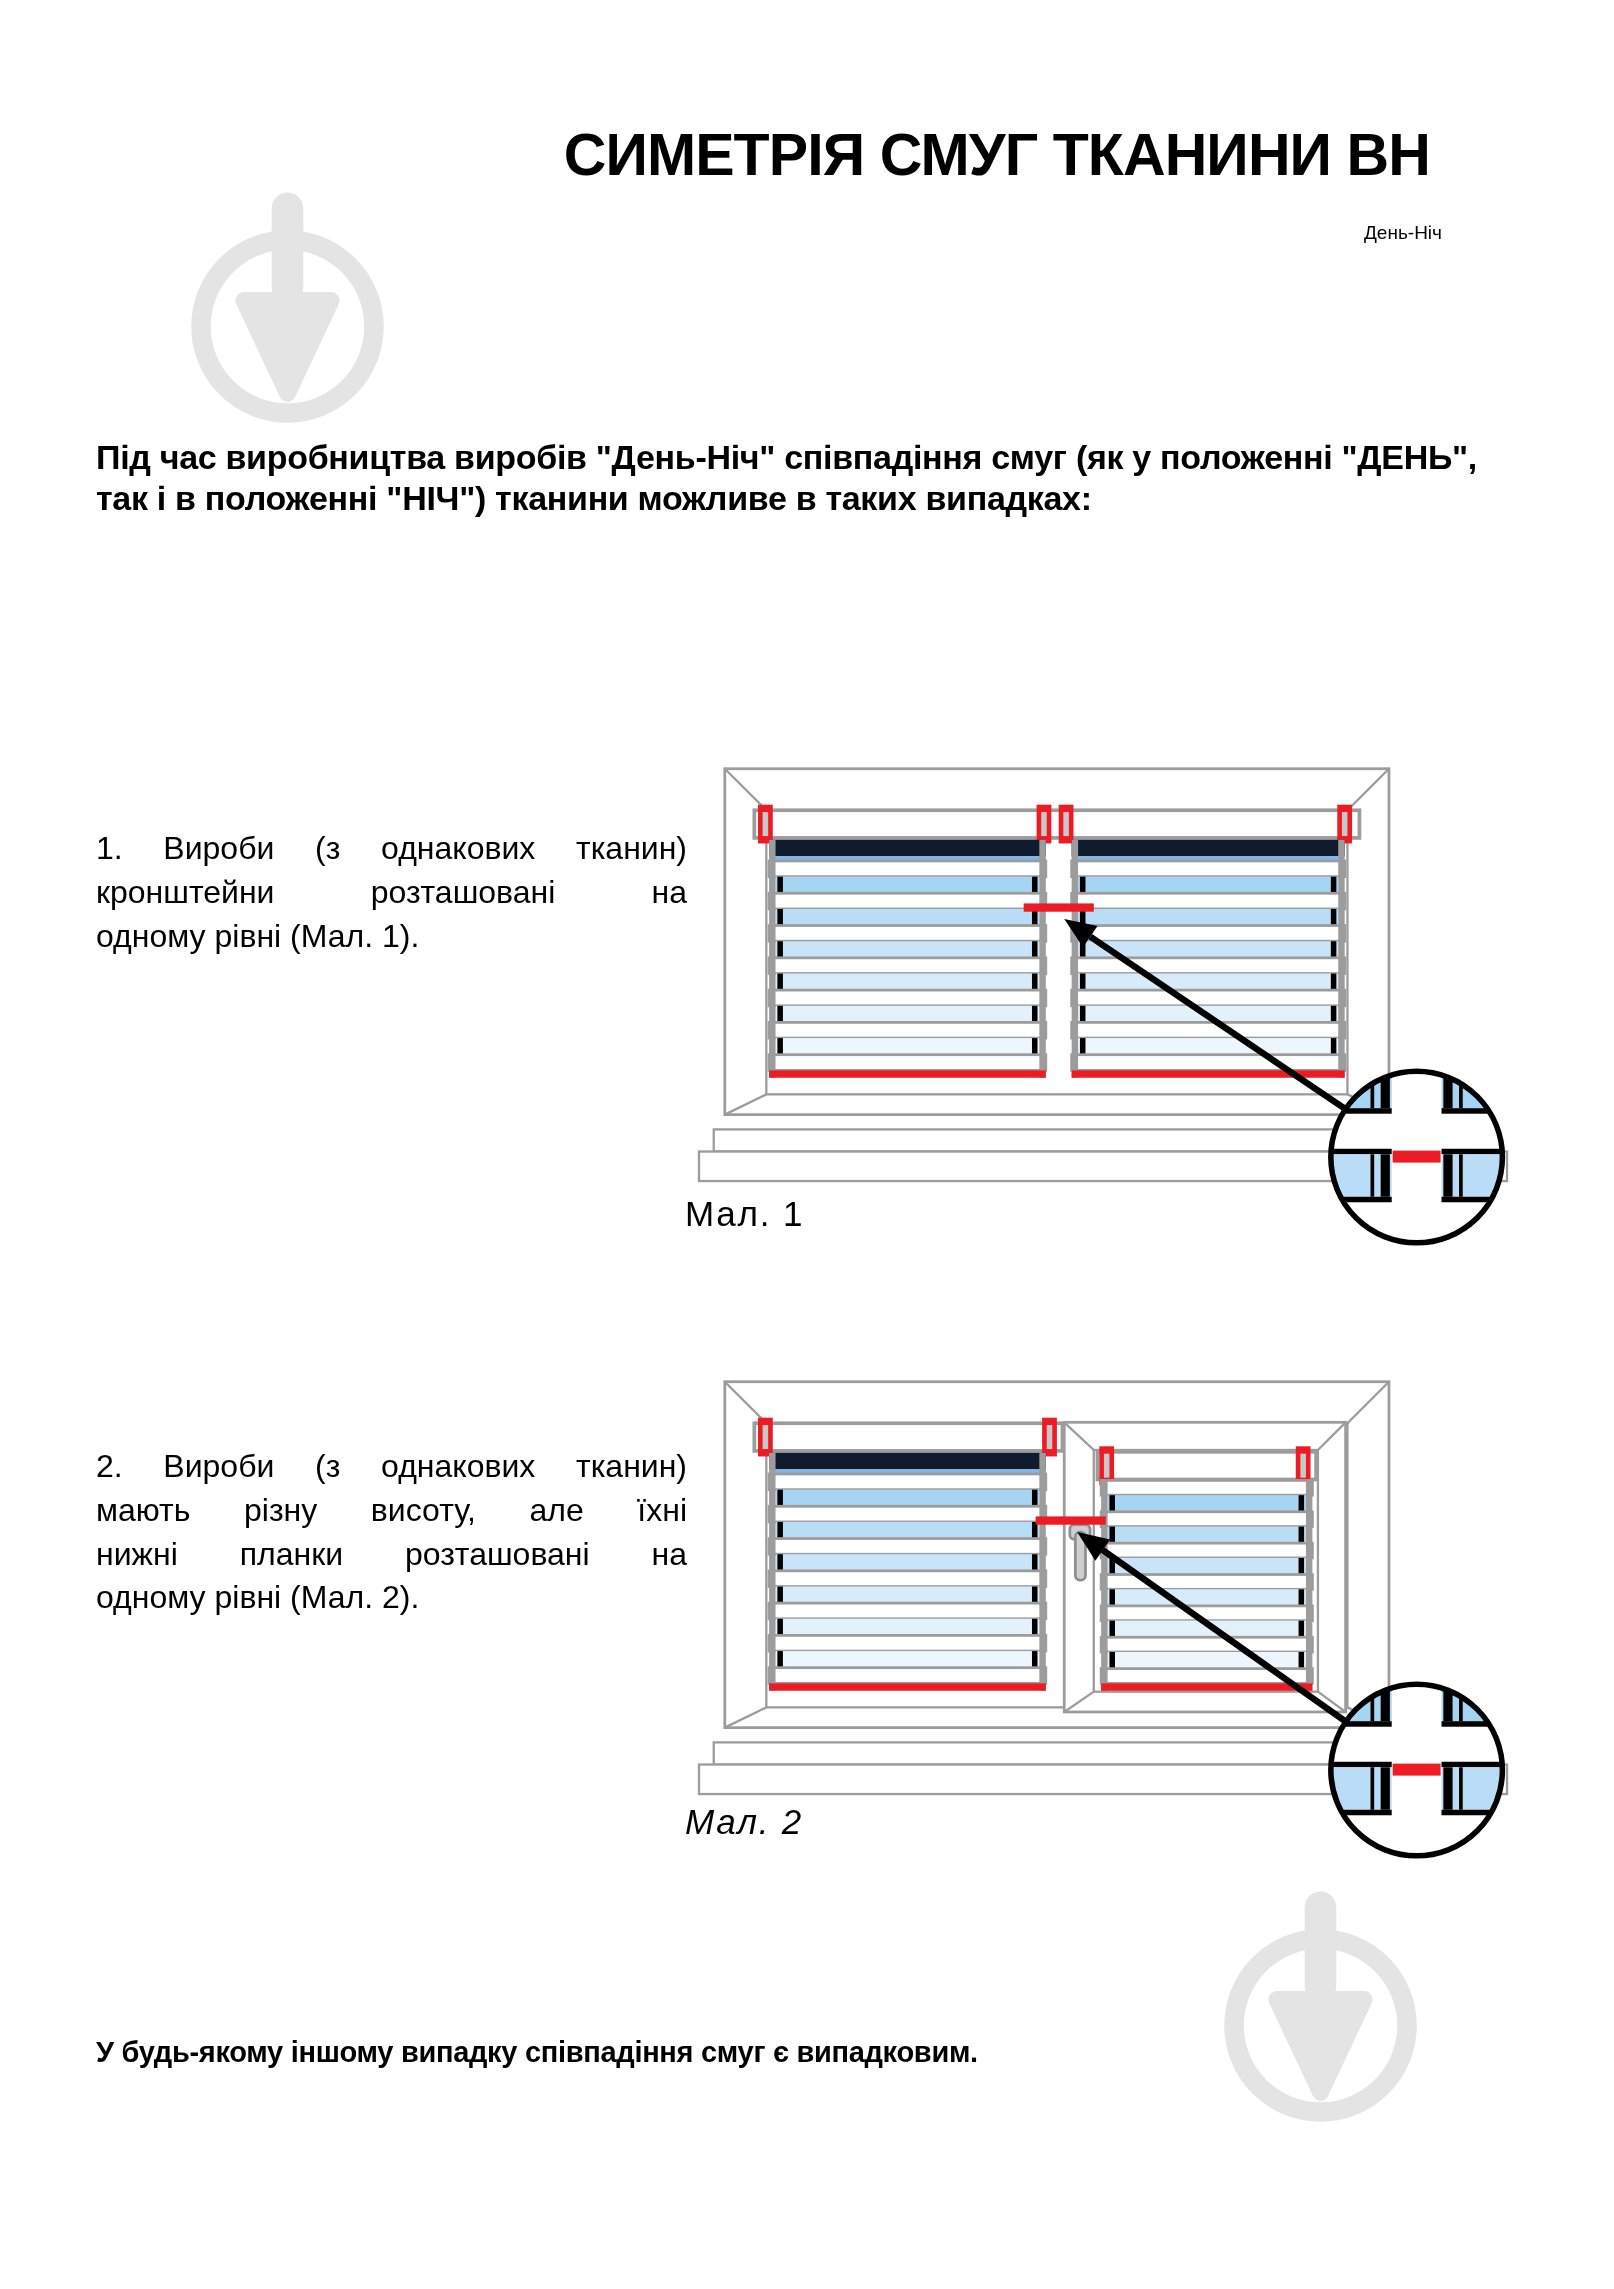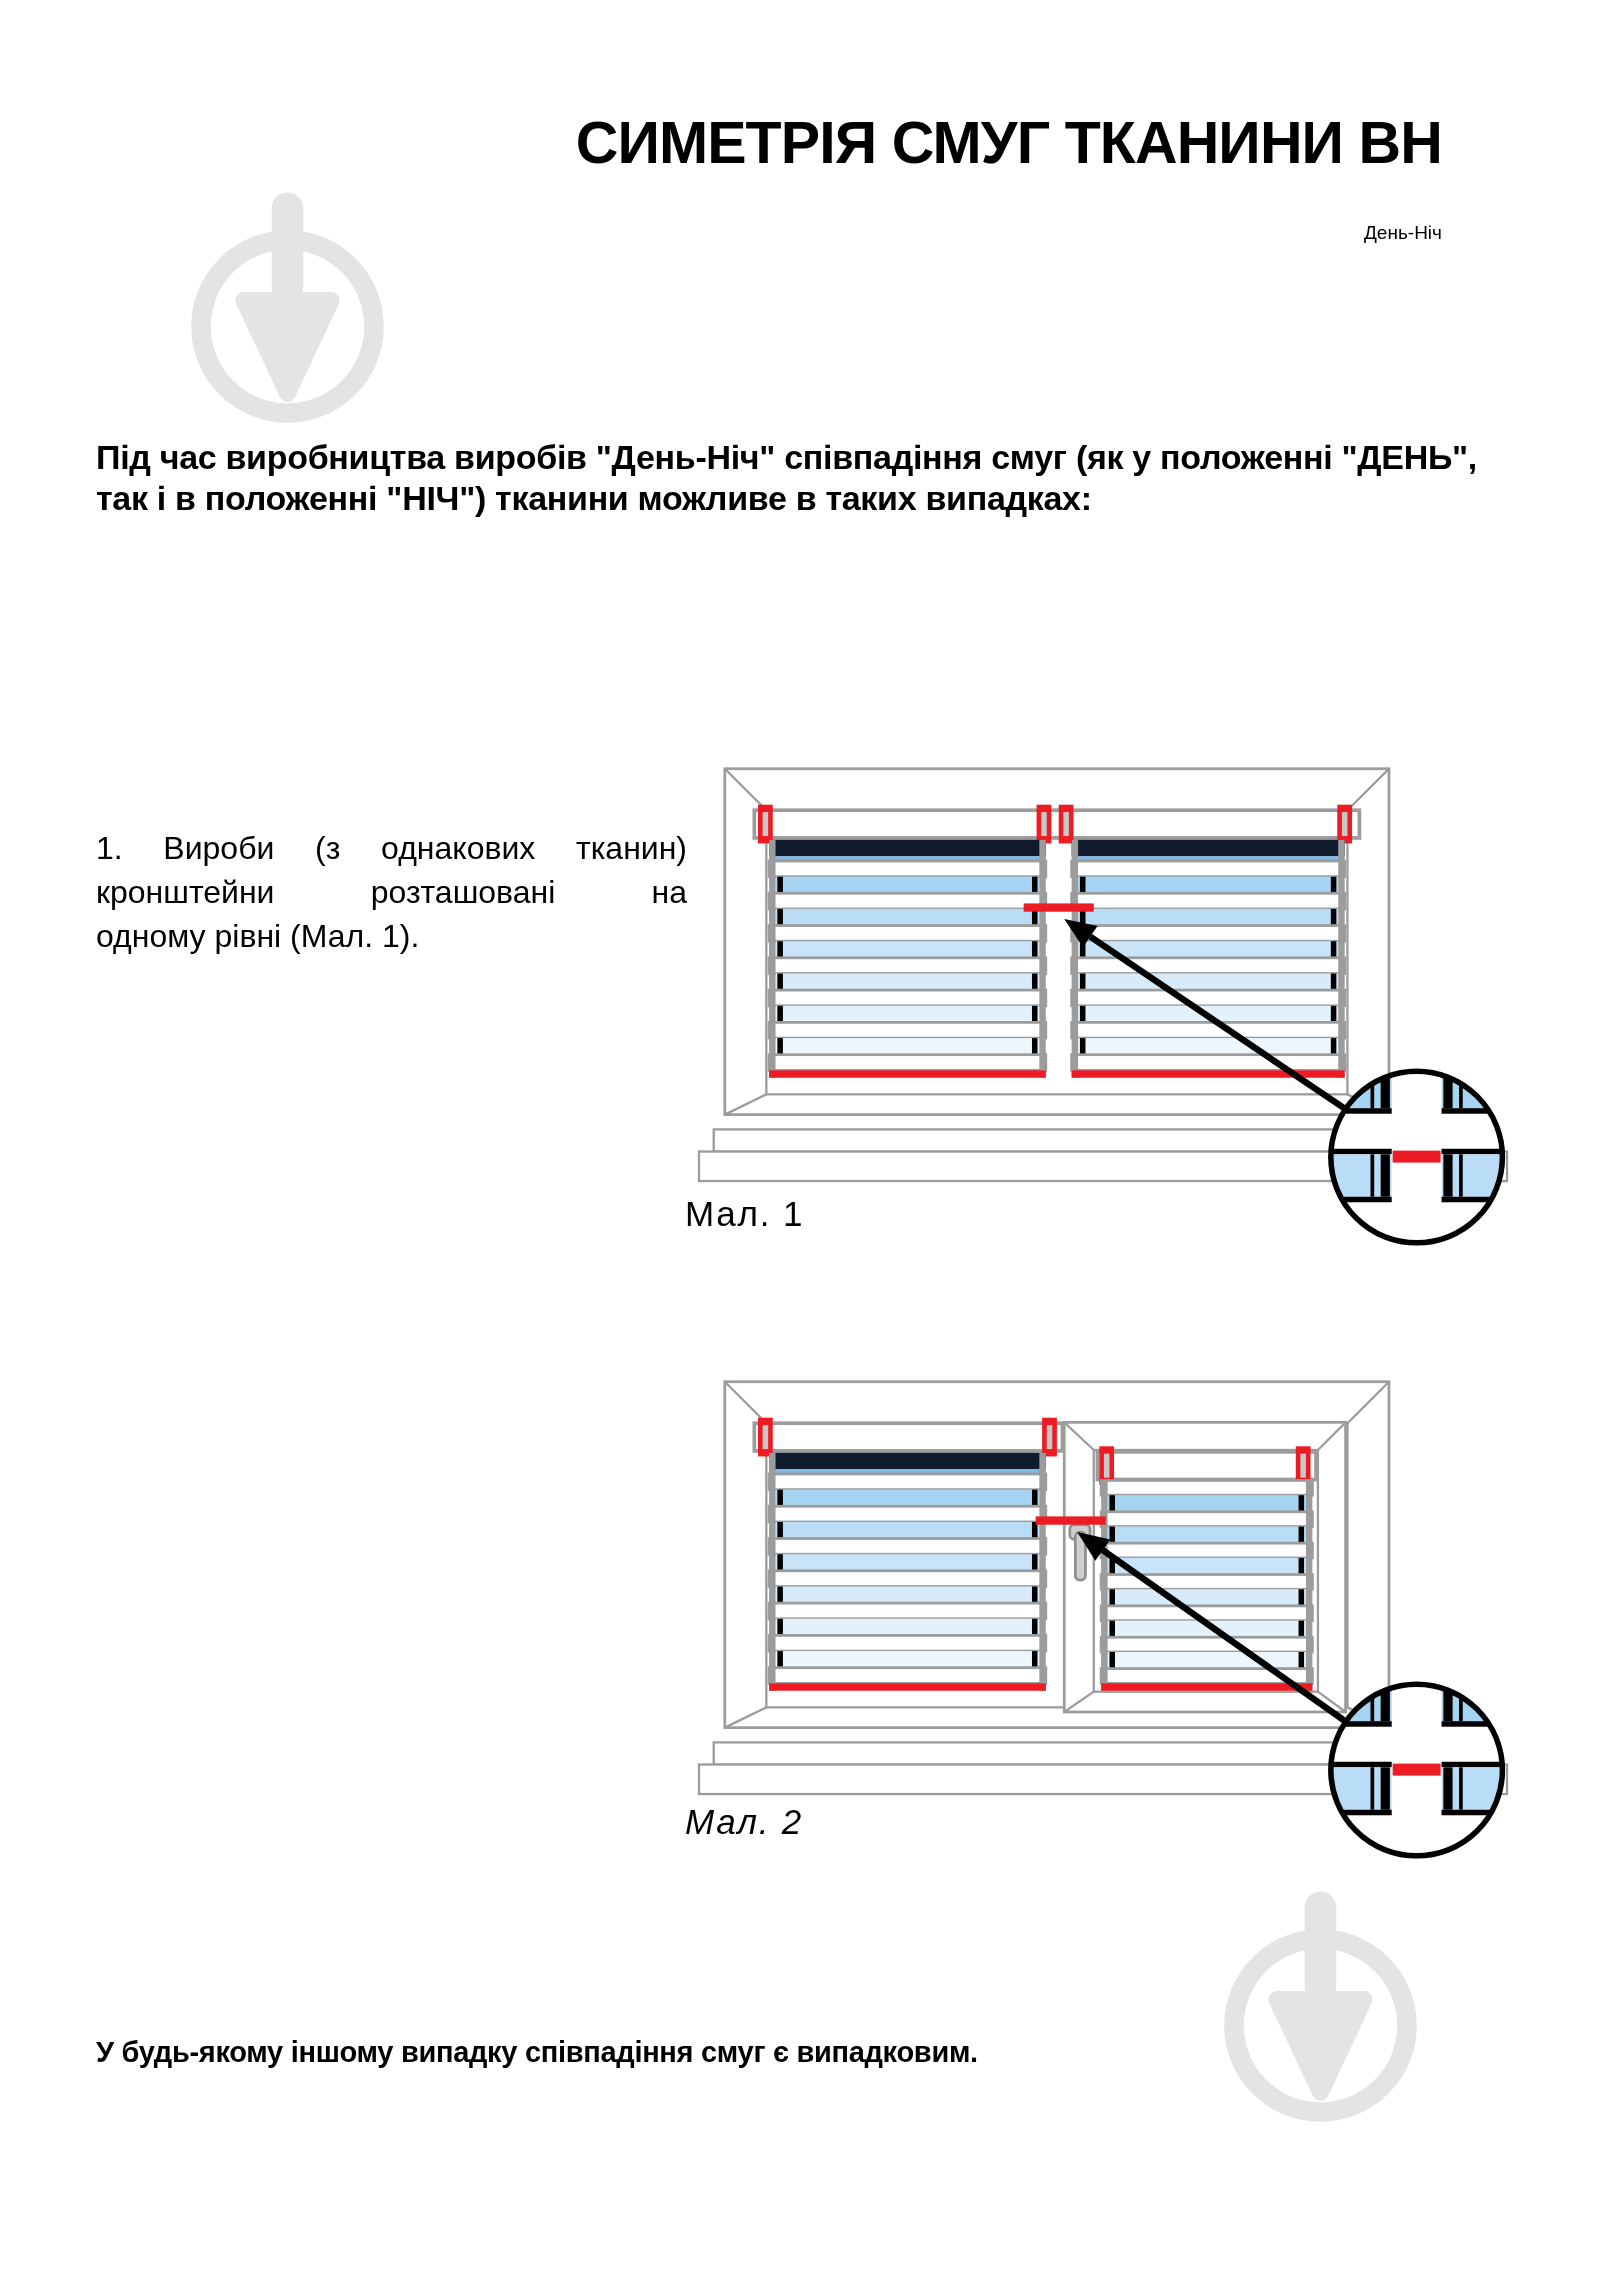--- a/index.html
+++ b/index.html
@@ -4,21 +4,21 @@
 <style>
   html,body{margin:0;padding:0;background:#fff;}
   .page{
     position:relative; width:1614px; height:2290px; background:#fff;
     font-family:"Liberation Sans","DejaVu Sans",sans-serif; color:#000; overflow:hidden;
   }
   .watermark{position:absolute; z-index:0;}
   .wm1{left:171px; top:187px; width:233px; height:240px;}
   .wm2{left:1204px; top:1886px; width:233px; height:240px;}
   .title{
-    position:absolute; z-index:1; right:172px; top:109px; margin:0;
+    position:absolute; z-index:1; right:172px; top:109px; margin:12px;
     font-size:59px; font-weight:bold; letter-spacing:-0.9px; white-space:nowrap;
   }
   .subtitle{position:absolute; z-index:1; right:172px; top:222px; font-size:19px;}
   .intro{position:absolute; z-index:1; left:96px; top:437px; width:1458px;
     font-size:34px; font-weight:bold; letter-spacing:-0.3px; line-height:1.2;}
   .item{position:absolute; z-index:1; width:591px; left:96px; font-size:32px; line-height:1.37;}
   .item1{top:827px;}
   .item2{top:1445px;}
   .jline{text-align:justify; text-align-last:justify;}
   .jline.last{text-align-last:left;}
@@ -188,20 +188,26 @@
         </g>
       </g>
   <defs>
         <clipPath id="mclip-fig1">
           <circle cx="780" cy="476" r="91"></circle>
         </clipPath>
       </defs>
     </svg>
   <div class="caption cap1">Мал. 1</div>
 
+  <div class="item item2">
+    <div class="jline">2. Вироби (з однакових тканин)</div>
+    <div class="jline">мають різну висоту, але їхні</div>
+    <div class="jline">нижні планки розташовані на</div>
+    <div class="jline last">одному рівні (Мал. 2).</div>
+  </div>
 
   <svg class="figure fig2" id="fig2" viewBox="0 0 880 580">
     <g>
       <rect class="fs" x="30" y="55" width="720" height="375"></rect>
       <rect class="fs thin" x="75" y="100" width="630" height="308"></rect>
       <line class="fl" x1="30" y1="55" x2="75" y2="100"></line>
       <line class="fl" x1="750" y1="55" x2="705" y2="100"></line>
       <line class="fl" x1="30" y1="430" x2="75" y2="408"></line>
       <line class="fl" x1="750" y1="430" x2="705" y2="408"></line>
       <rect class="fs thin" x="18" y="446" width="844" height="24"></rect>

